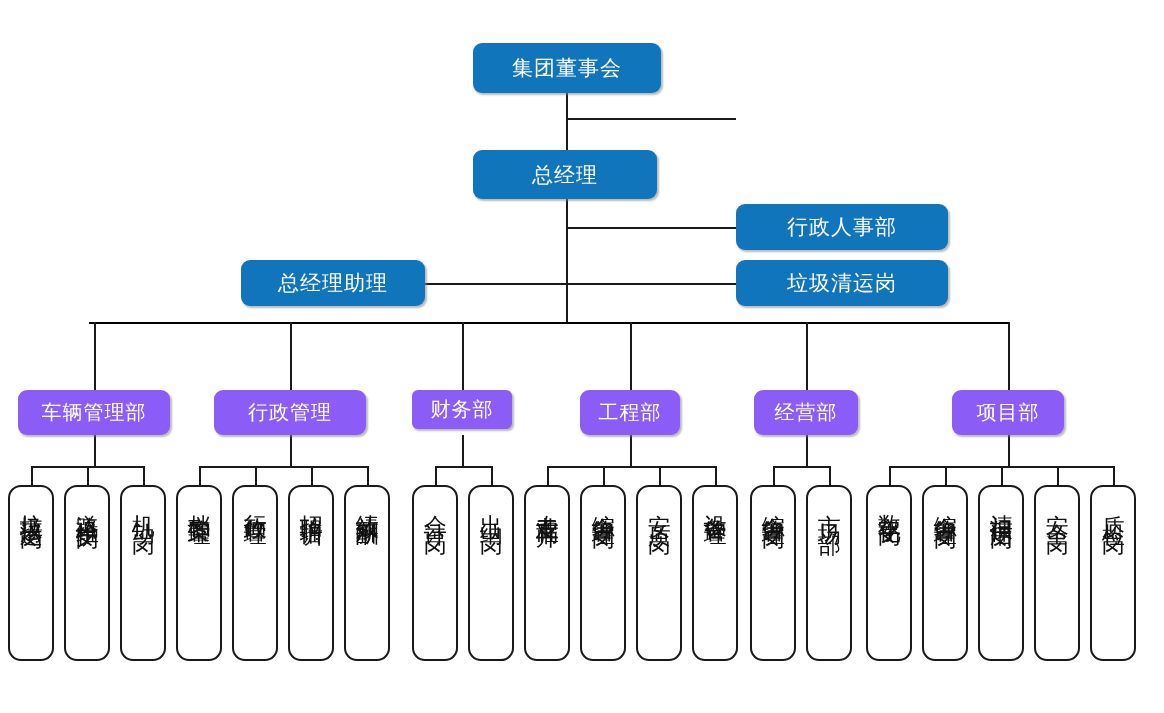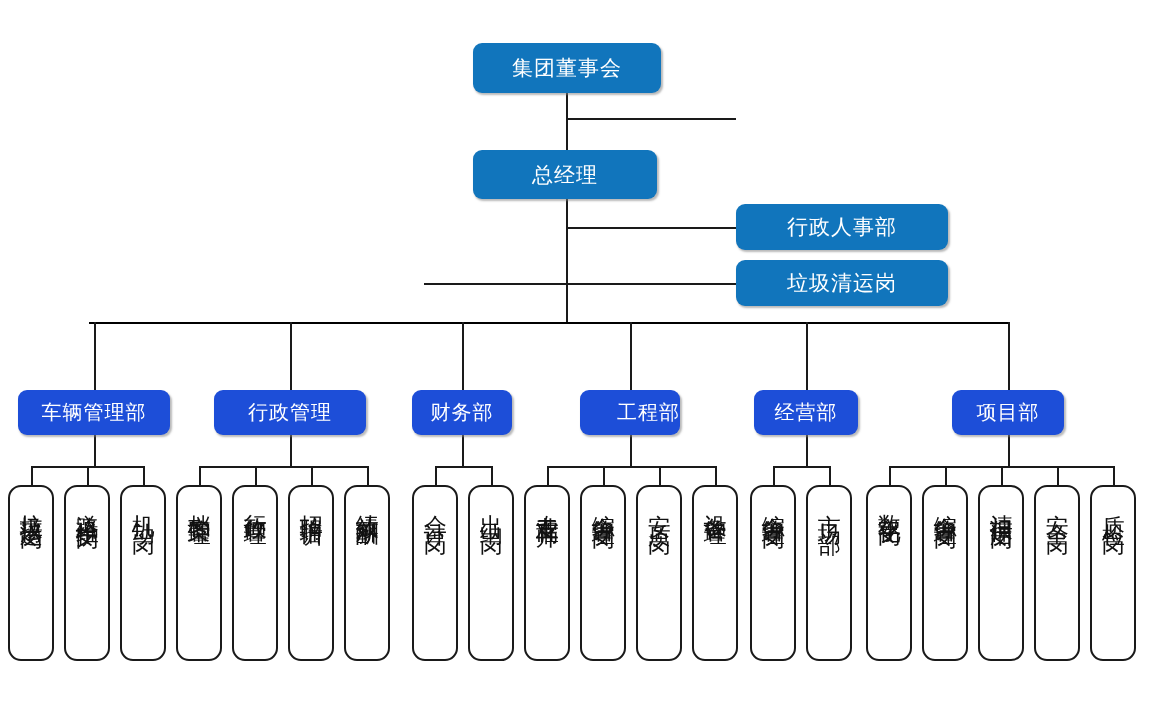--- a/index.html
+++ b/index.html
@@ -46,21 +46,21 @@
     box-shadow: 1.5px 2px 2px rgba(130,130,130,0.55);
   }
   .node-blue .lbl {
     font-size: 21px;
     letter-spacing: 1px;
     font-weight: normal;
     white-space: nowrap;
   }
 
   .node-orange {
-    background: #1d4ed8;
+    background: #8b5cf6;
     border-radius: 9px;
     color: #ffffff;
     box-shadow: 1.5px 2px 2px rgba(130,130,130,0.55);
   }
   .node-orange .lbl {
     font-size: 20px;
     letter-spacing: 1px;
     font-weight: normal;
     white-space: nowrap;
   }
@@ -117,20 +117,23 @@
   </div>
 
   <div class="node node-blue" style="left:736px; top:204px; width:212px; height:46px;">
     <span class="lbl">行政人事部</span>
   </div>
 
   <div class="node node-blue" style="left:736px; top:260px; width:212px; height:46px;">
     <span class="lbl">垃圾清运岗</span>
   </div>
 
+  <div class="node node-blue" style="left:241px; top:260px; width:184px; height:46px;">
+    <span class="lbl">总经理助理</span>
+  </div>
 
   <div id="dept-layer">
       <div class="ln v" style="left:94px; top:322px; height:68px;"></div>
       <div class="node node-orange" style="left:18px; top:390px; width:152px; height:45px;">
         <span class="lbl">车辆管理部</span>
       </div>
       <div class="ln v" style="left:94px; top:435px; height:31px;"></div>
       <div class="node node-leaf" style="left:8px; top:485px; width:46px; height:176px;">
         <span class="lbl">垃圾清运岗</span>
       </div>
@@ -160,35 +163,35 @@
       <div class="node node-leaf" style="left:288px; top:485px; width:46px; height:176px;">
         <span class="lbl">招聘培训</span>
       </div>
       <div class="ln v" style="left:311px; top:466px; height:19px;"></div>
       <div class="node node-leaf" style="left:344px; top:485px; width:46px; height:176px;">
         <span class="lbl">绩效薪酬</span>
       </div>
       <div class="ln v" style="left:367px; top:466px; height:19px;"></div>
       <div class="ln h" style="left:199px; top:466px; width:168px;"></div>
       <div class="ln v" style="left:462px; top:322px; height:68px;"></div>
-      <div class="node node-orange" style="left:412px; top:390px; width:100px; height:45px;">
+      <div class="node node-orange" style="left:412px; top:390px; width:100px; height:39px;border-radius:6px;">
         <span class="lbl">财务部</span>
       </div>
       <div class="ln v" style="left:462px; top:435px; height:31px;"></div>
       <div class="node node-leaf narrow" style="left:412px; top:485px; width:46px; height:176px;">
         <span class="lbl">会计岗</span>
       </div>
       <div class="ln v" style="left:435px; top:466px; height:19px;"></div>
       <div class="node node-leaf narrow" style="left:468px; top:485px; width:46px; height:176px;">
         <span class="lbl">出纳岗</span>
       </div>
       <div class="ln v" style="left:491px; top:466px; height:19px;"></div>
       <div class="ln h" style="left:435px; top:466px; width:56px;"></div>
       <div class="ln v" style="left:630px; top:322px; height:68px;"></div>
-      <div class="node node-orange" style="left:580px; top:390px; width:100px; height:45px;justify-content:flex-end;">
+      <div class="node node-orange" style="left:580px; top:390px; width:100px; height:45px;">
         <span class="lbl">工程部</span>
       </div>
       <div class="ln v" style="left:630px; top:435px; height:31px;"></div>
       <div class="node node-leaf" style="left:524px; top:485px; width:46px; height:176px;">
         <span class="lbl">专业工程师</span>
       </div>
       <div class="ln v" style="left:547px; top:466px; height:19px;"></div>
       <div class="node node-leaf" style="left:580px; top:485px; width:46px; height:176px;">
         <span class="lbl">综合管理岗</span>
       </div>

